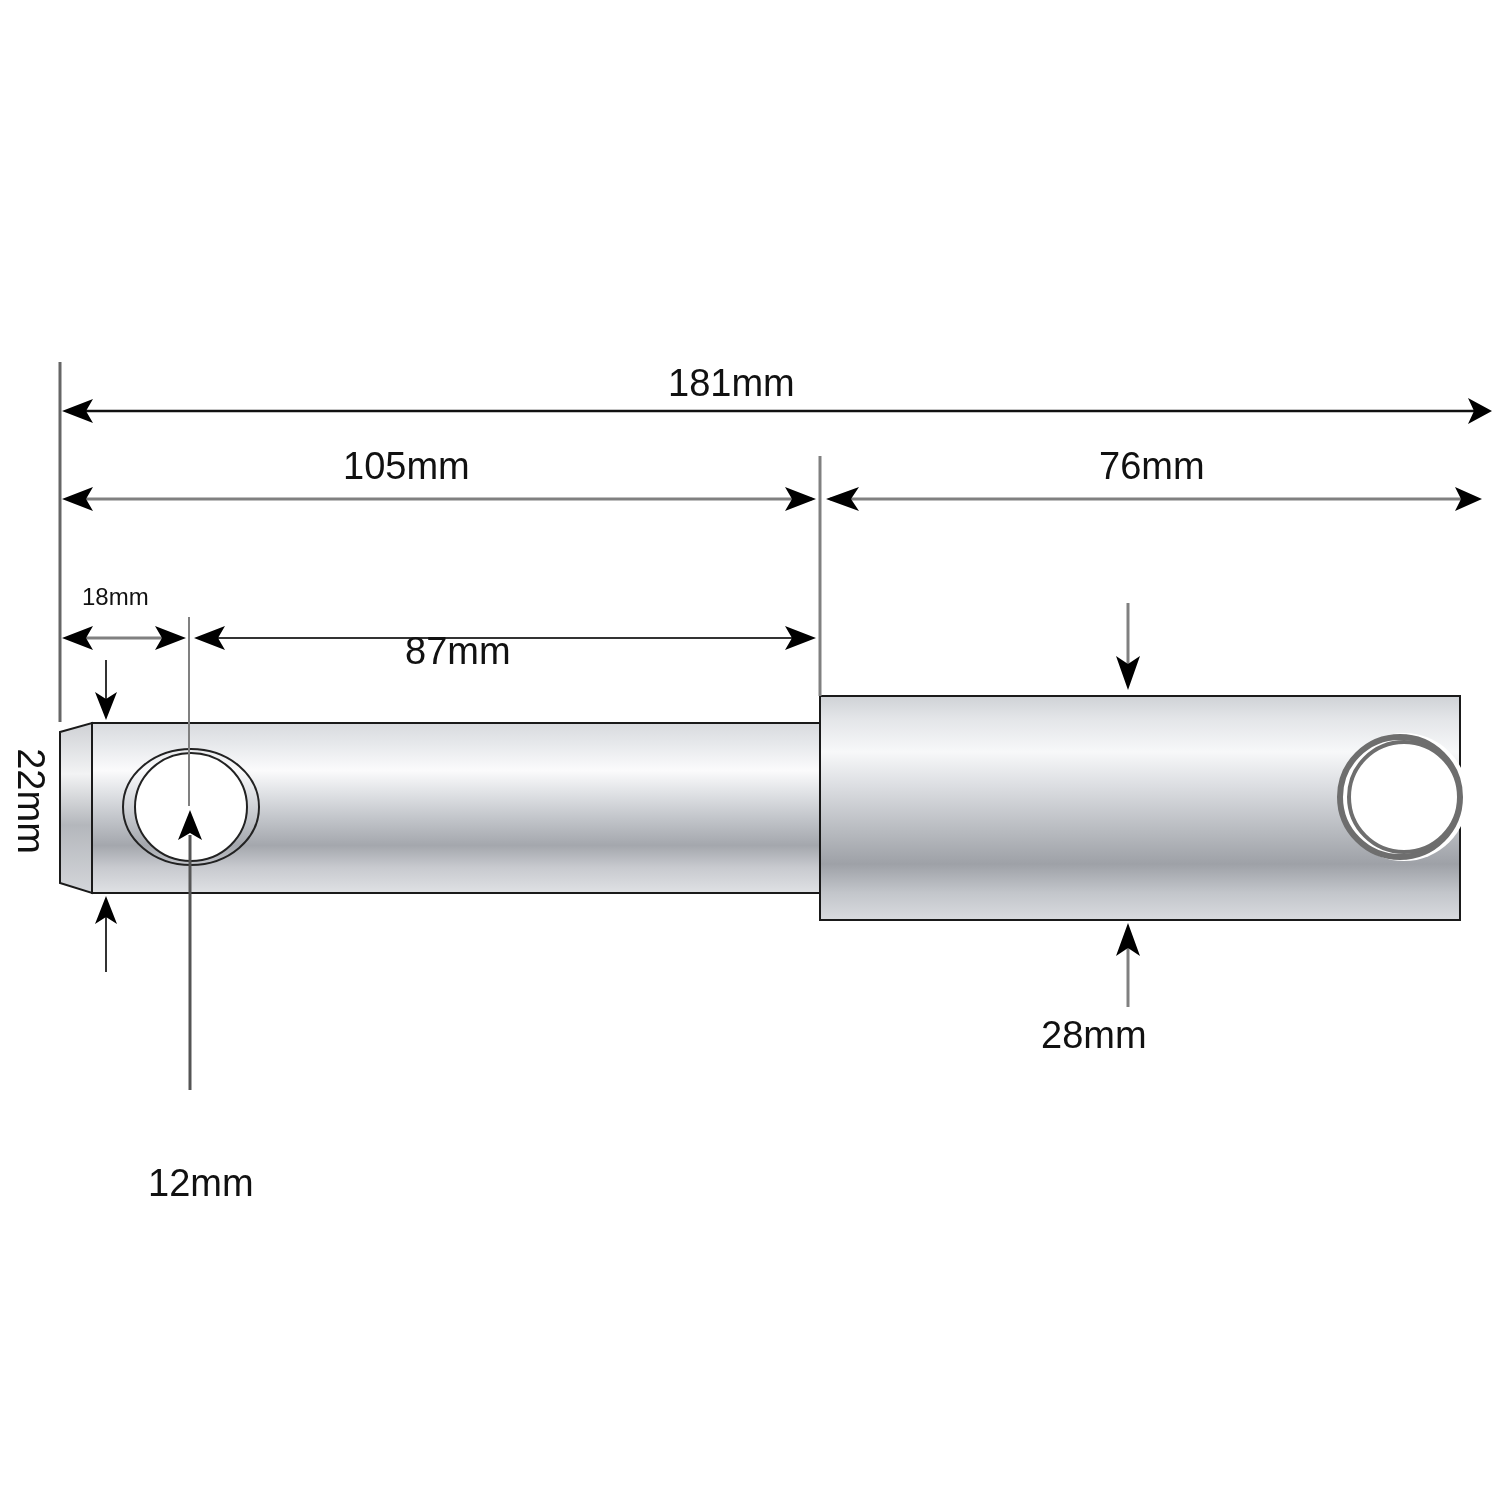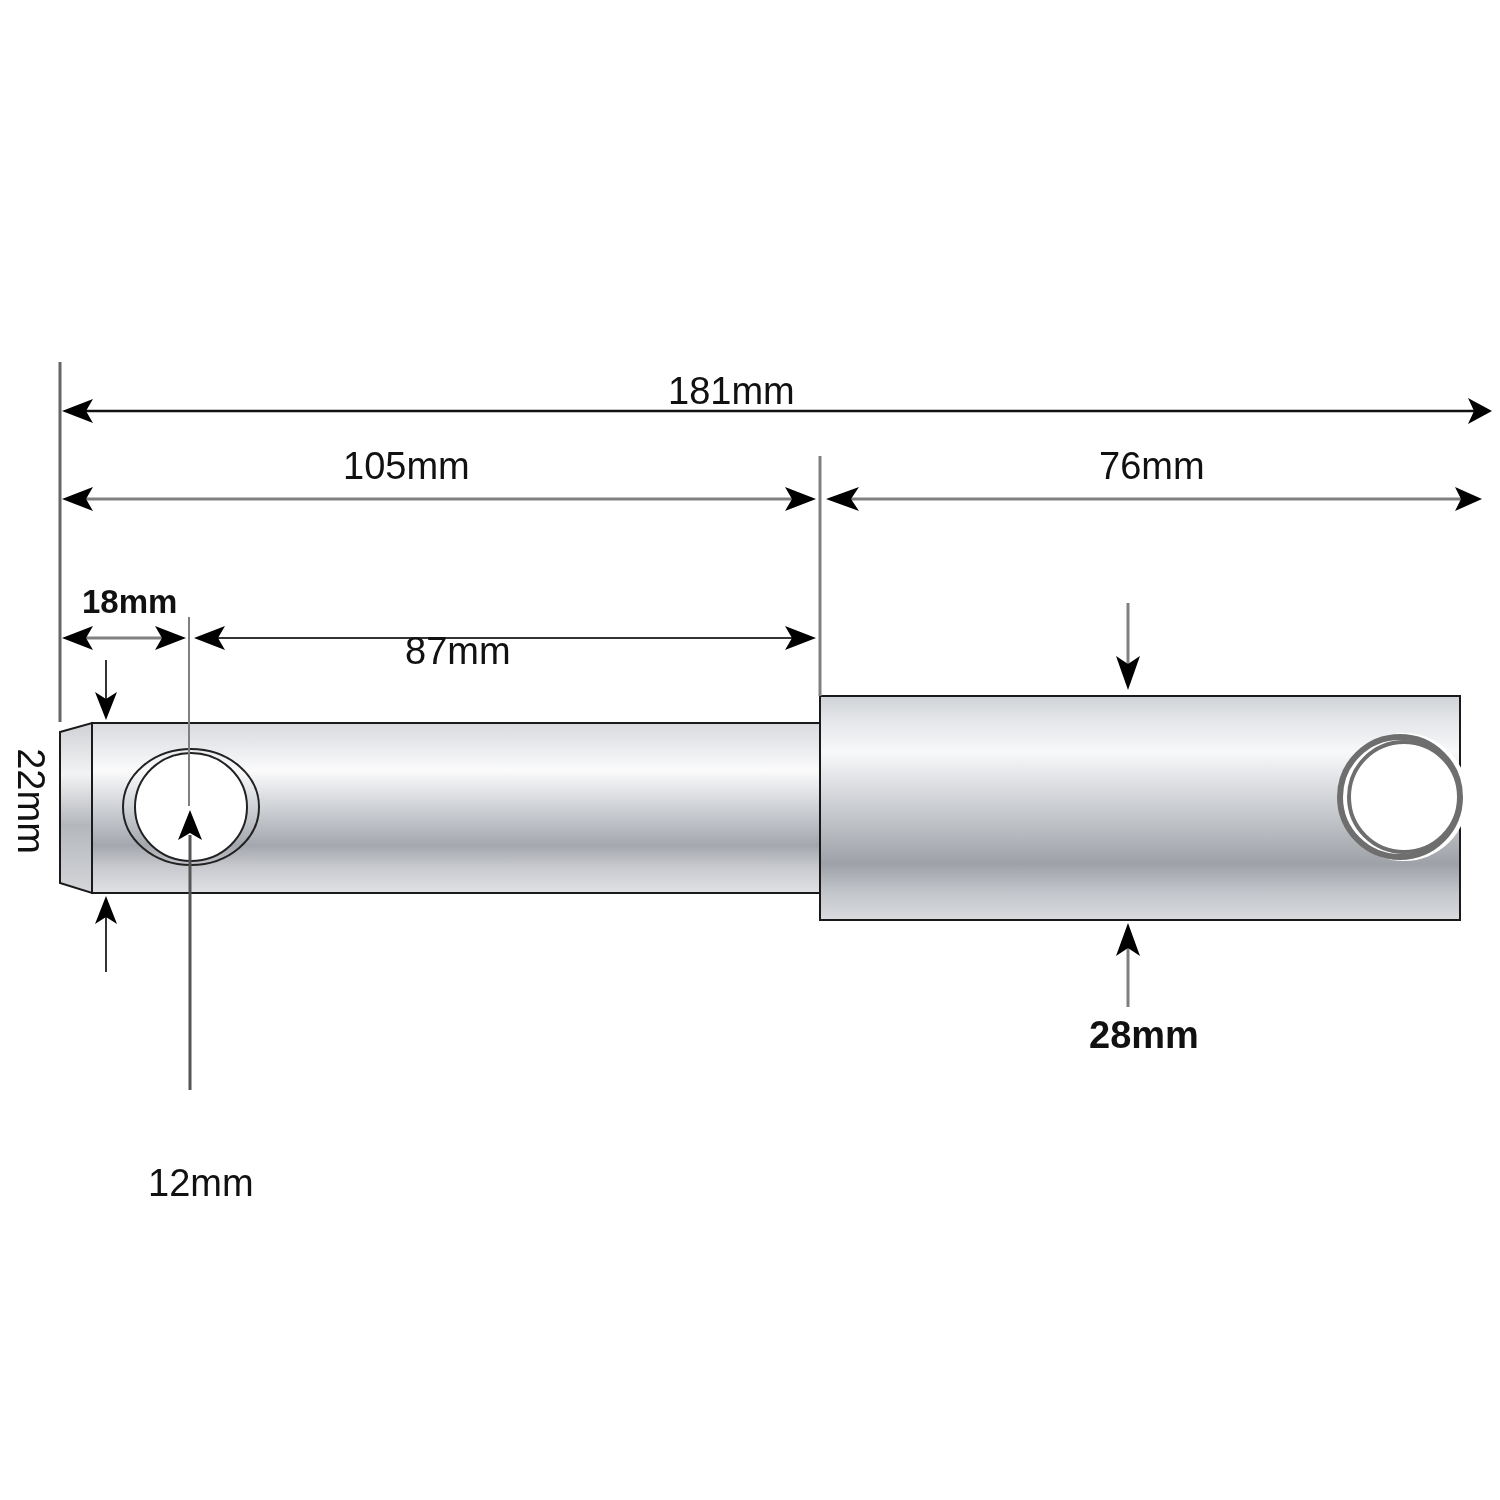--- a/index.html
+++ b/index.html
@@ -2,21 +2,21 @@
 <html><head>
   <meta charset="utf-8">
   <style>
     html, body { margin: 0; padding: 0; background: #ffffff; }
     body { width: 1500px; height: 1500px; position: relative; overflow: hidden;
            font-family: "Liberation Sans", sans-serif; }
     #diagram { position: absolute; left: 0; top: 0; width: 1500px; height: 1500px; }
     .lbl { position: absolute; font-family: "Liberation Sans", sans-serif;
            color: #111111; white-space: nowrap; line-height: 1; }
     .lbl-lg { font-size: 38px; }
-    .lbl-sm { font-size: 33px; font-weight: bold; }
+    .lbl-sm { font-size: 24px; }
     .lbl-rot { transform: rotate(90deg); transform-origin: center center; }
   </style>
 </head>
 <body>
 
 <svg id="diagram" viewBox="0 0 1500 1500" xmlns="http://www.w3.org/2000/svg">
   <defs>
     <linearGradient id="metalSmall" x1="0" y1="0" x2="0" y2="1">
       <stop offset="0" stop-color="#d8dade"></stop>
       <stop offset="0.12" stop-color="#e6e8eb"></stop>
@@ -114,20 +114,20 @@
     <line x1="1128" y1="945" x2="1128" y2="1007" stroke="#808080" stroke-width="3"></line>
     <polygon points="1128,923 1116,956 1128,948 1140,956" fill="#000"></polygon>
   </g>
 
   <g>
     <line x1="190" y1="835" x2="190" y2="1090" stroke="#555" stroke-width="3"></line>
     <polygon points="190,810 178,840 190,833 202,840" fill="#000"></polygon>
   </g>
 </svg>
 
-<div class="lbl lbl-lg" style="left:668px; top:372px;">181mm</div>
+<div class="lbl lbl-lg" style="left:668px; top:364px;">181mm</div>
 <div class="lbl lbl-lg" style="left:343px; top:447px;">105mm</div>
 <div class="lbl lbl-lg" style="left:1099px; top:447px;">76mm</div>
 <div class="lbl lbl-sm" style="left:82px; top:585px;">18mm</div>
 <div class="lbl lbl-lg" style="left:405px; top:586px;margin-top:46px;">87mm</div>
 <div class="lbl lbl-lg lbl-rot" style="left:-22px; top:782px;">22mm</div>
-<div class="lbl lbl-lg" style="left:1089px; top:1016px;font-weight:bold;">28mm</div>
+<div class="lbl lbl-lg" style="left:1041px; top:1016px;">28mm</div>
 <div class="lbl lbl-lg" style="left:148px; top:1164px;">12mm</div>
 
 </body></html>

